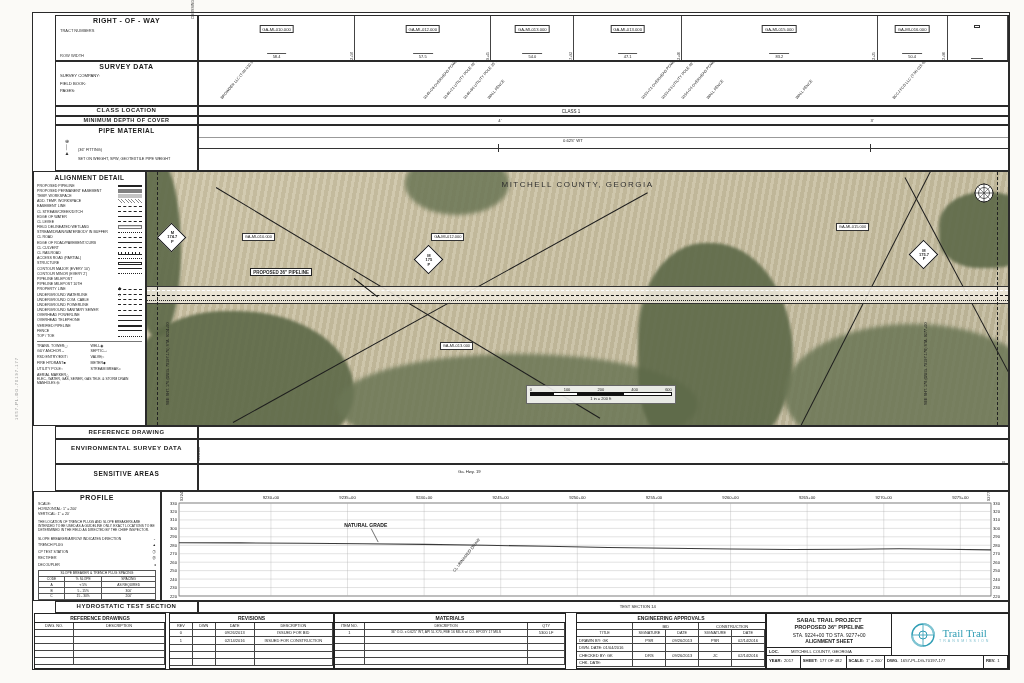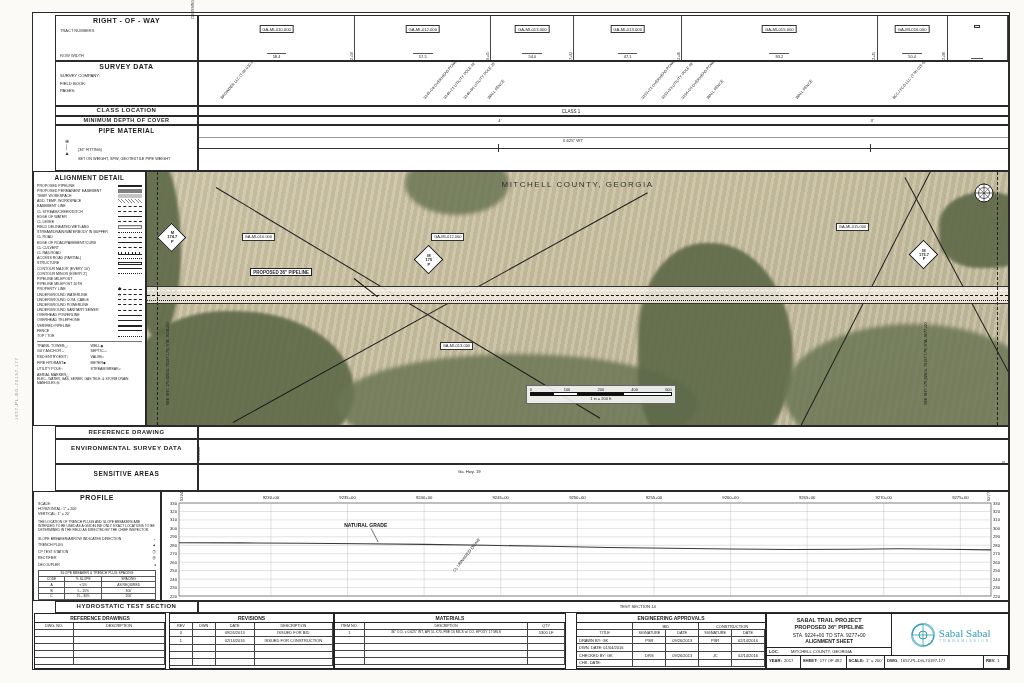--- a/index.html
+++ b/index.html
@@ -940,21 +940,21 @@
           <div class="tb-logo">
             <svg width="26" height="26" viewBox="0 0 26 26">
               <circle cx="13" cy="13" r="11" fill="none" stroke="#2f9db4" stroke-width="1.4"></circle>
               <circle cx="13" cy="13" r="4" fill="none" stroke="#2f9db4" stroke-width="1"></circle>
               <path d="M13 2 A 11 11 0 0 1 24 13" fill="none" stroke="#7fc4d2" stroke-width="2"></path>
               <path d="M13 24 A 11 11 0 0 1 2 13" fill="none" stroke="#7fc4d2" stroke-width="2"></path>
               <line x1="13" y1="2" x2="13" y2="24" stroke="#2f9db4" stroke-width="0.8"></line>
               <line x1="2" y1="13" x2="24" y2="13" stroke="#2f9db4" stroke-width="0.8"></line>
             </svg>
             <div class="logo-text">
-              <div class="logo-name">Sabal Sabal</div>
+              <div class="logo-name">Trail Trail</div>
               <div class="logo-sub">TRANSMISSION</div>
             </div>
           </div>
         </div>
         <div class="tb-row">
           <div class="tb-c1"><span class="lbl">YEAR:</span><span>2017</span></div>
           <div class="tb-c2"><span class="lbl">SHEET:</span><span>177 OF 482</span></div>
           <div class="tb-c3"><span class="lbl">SCALE:</span><span>1" = 200'</span></div>
           <div class="tb-c4"><span class="lbl">DWG.</span><span>1657-PL-DG-70197-177</span></div>
           <div class="tb-c5"><span class="lbl">REV.</span><span>1</span></div>

